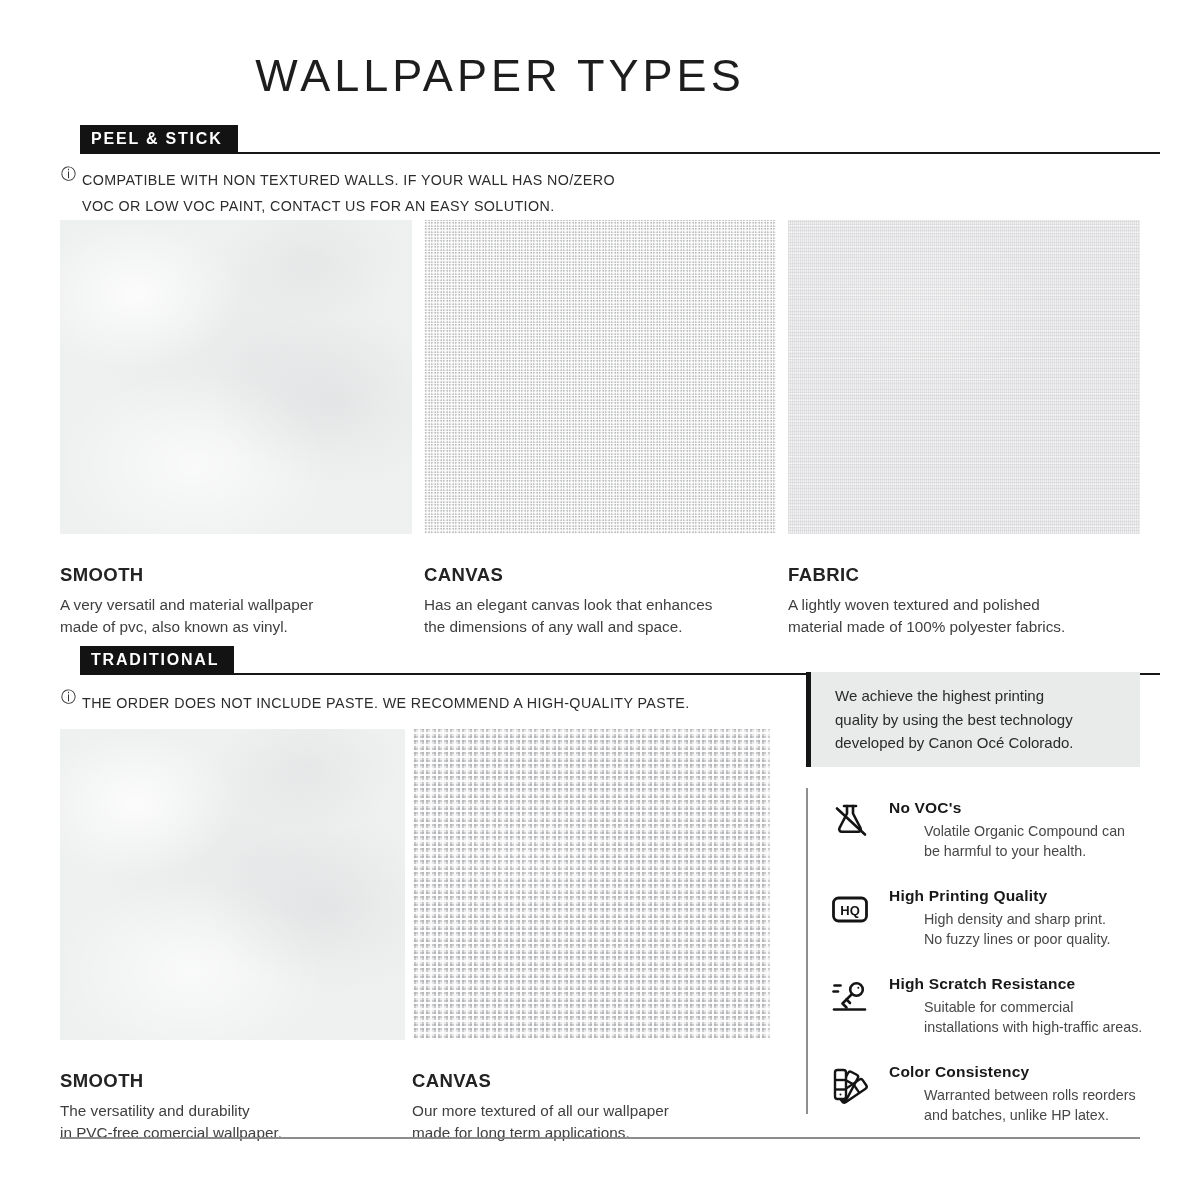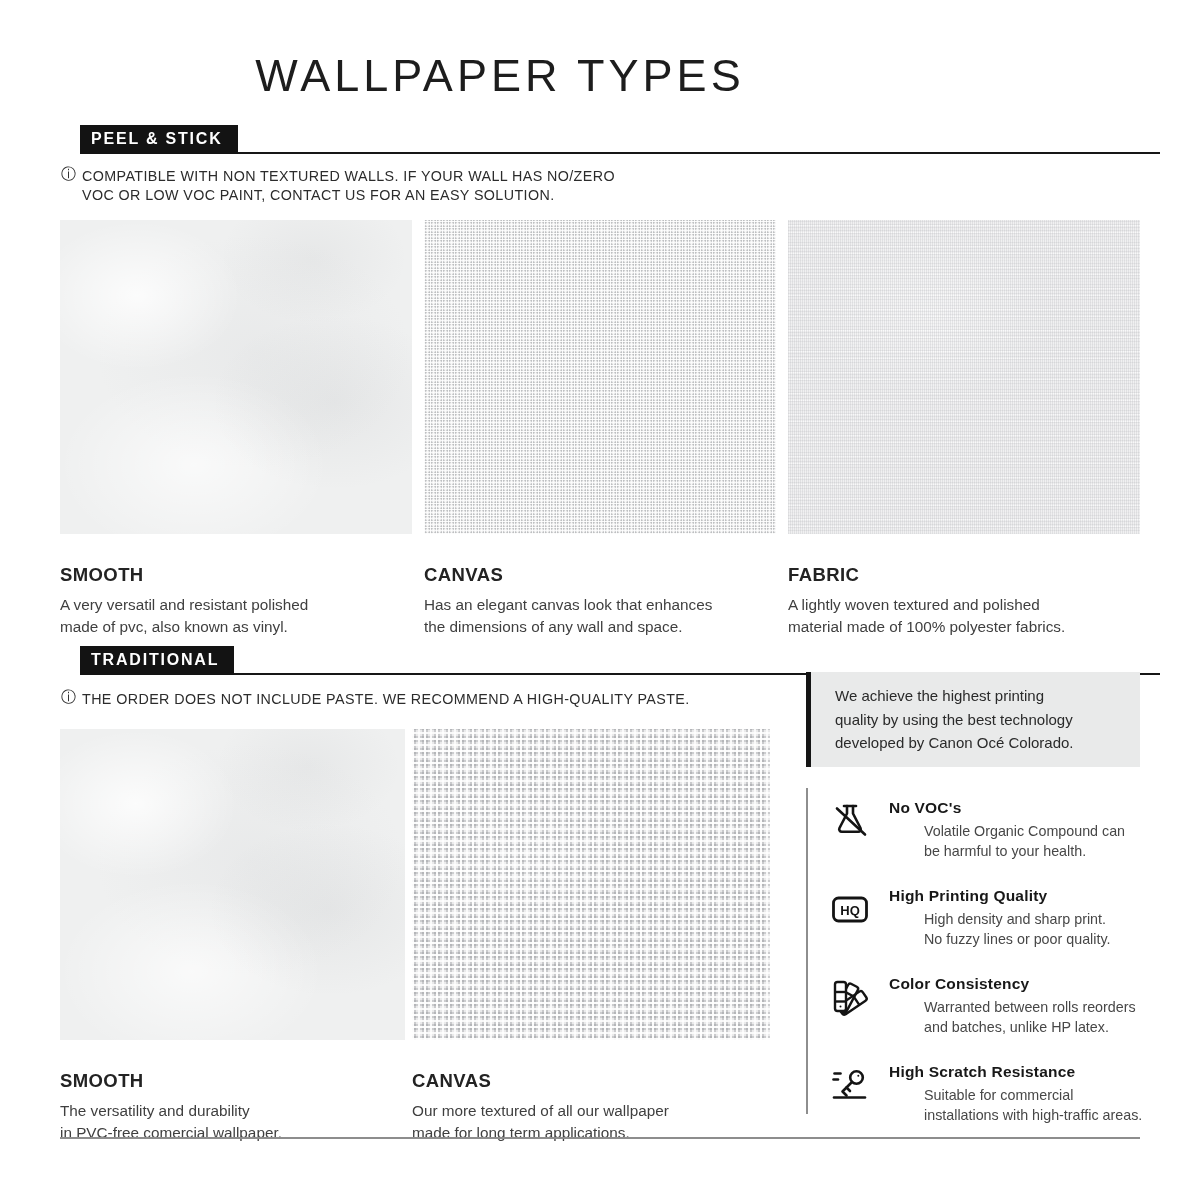--- a/index.html
+++ b/index.html
@@ -43,21 +43,21 @@
     color:#2c2c2c;
   }
   .note.ps { top:166px; }
   .note.tr { top:689px; }
   .info-icon {
     font-family:"DejaVu Sans", sans-serif;
     font-size:15px; line-height:17px; color:#2c2c2c;
   }
   .note-text {
     white-space:pre;
-    font-size:14.3px; line-height:19px; letter-spacing:0.4px;
+    font-size:14.3px; line-height:26px; letter-spacing:0.4px;
     padding-top:1px;
   }
 
   
   .swatch-row1 {
     position:absolute; left:60px; top:220px; width:1080px;
     display:flex; gap:12px;
   }
   .swatch-col { flex:1; }
   .row2-wrap { position:absolute; left:0; top:729px; width:1200px; height:400px; }
@@ -167,21 +167,21 @@
   <div class="note ps">
     <span class="info-icon">ⓘ</span>
     <span class="note-text">COMPATIBLE WITH NON TEXTURED WALLS. IF YOUR WALL HAS NO/ZERO
 VOC OR LOW VOC PAINT, CONTACT US FOR AN EASY SOLUTION.</span>
   </div>
 
   <div class="swatch-row1">
     <div class="swatch-col">
       <div class="swatch texture-smooth"></div>
       <div class="swatch-name">SMOOTH</div>
-      <div class="swatch-desc">A very versatil and resistant polished
+      <div class="swatch-desc">A very versatil and material wallpaper
 made of pvc, also known as vinyl.</div>
     </div>
     <div class="swatch-col">
       <div class="swatch texture-canvas"></div>
       <div class="swatch-name">CANVAS</div>
       <div class="swatch-desc">Has an elegant canvas look that enhances
 the dimensions of any wall and space.</div>
     </div>
     <div class="swatch-col">
       <div class="swatch texture-fabric"></div>
@@ -240,20 +240,39 @@
 
     <div class="feature">
       <svg class="feature-icon" viewBox="0 0 44 44">
         <rect x="5.5" y="11" width="33" height="23" rx="5" fill="none" stroke="#141414" stroke-width="2.8"></rect>
         <text x="22" y="27.5" text-anchor="middle" font-size="13" font-weight="bold" font-family="Liberation Sans, sans-serif" fill="#141414">HQ</text>
       </svg>
       <div class="feature-text">
         <p class="feature-title">High Printing Quality</p>
         <div class="feature-desc">High density and sharp print.
 No fuzzy lines or poor quality.</div>
+      </div>
+    </div>
+
+    <div class="feature">
+      <svg class="feature-icon" viewBox="0 0 44 44">
+        <g fill="none" stroke="#141414" stroke-width="2.6" stroke-linecap="round" stroke-linejoin="round">
+          <circle cx="28.5" cy="14.5" r="6.3"></circle>
+          <circle cx="30.3" cy="12.7" r="1" fill="#141414" stroke="none"></circle>
+          <path d="M24 19 14.5 28.5l4 4"></path>
+          <path d="M18.5 24.5l3.5 3.5"></path>
+          <path d="M6.5 10.5h6"></path>
+          <path d="M5.5 16.5h4.5"></path>
+          <path d="M6 34.5h31"></path>
+        </g>
+      </svg>
+      <div class="feature-text">
+        <p class="feature-title">High Scratch Resistance</p>
+        <div class="feature-desc">Suitable for commercial
+installations with high-traffic areas.</div>
       </div>
     </div>
 
     <div class="feature">
       <svg class="feature-icon" viewBox="0 0 44 44">
         <g fill="none" stroke="#141414" stroke-width="2.4" stroke-linejoin="round">
           <g transform="rotate(56 12.5 36)">
             <rect x="7" y="7" width="11" height="29" rx="2.5"></rect>
             <line x1="7" y1="17" x2="18" y2="17"></line>
           </g>
@@ -267,36 +286,17 @@
           <circle cx="12.5" cy="31.5" r="1" fill="#141414" stroke="none"></circle>
         </g>
       </svg>
       <div class="feature-text">
         <p class="feature-title">Color Consistency</p>
         <div class="feature-desc">Warranted between rolls reorders
 and batches, unlike HP latex.</div>
       </div>
     </div>
 
-    <div class="feature">
-      <svg class="feature-icon" viewBox="0 0 44 44">
-        <g fill="none" stroke="#141414" stroke-width="2.6" stroke-linecap="round" stroke-linejoin="round">
-          <circle cx="28.5" cy="14.5" r="6.3"></circle>
-          <circle cx="30.3" cy="12.7" r="1" fill="#141414" stroke="none"></circle>
-          <path d="M24 19 14.5 28.5l4 4"></path>
-          <path d="M18.5 24.5l3.5 3.5"></path>
-          <path d="M6.5 10.5h6"></path>
-          <path d="M5.5 16.5h4.5"></path>
-          <path d="M6 34.5h31"></path>
-        </g>
-      </svg>
-      <div class="feature-text">
-        <p class="feature-title">High Scratch Resistance</p>
-        <div class="feature-desc">Suitable for commercial
-installations with high-traffic areas.</div>
-      </div>
-    </div>
-
   </div>
 
   <div class="bottom-rule"></div>
 
 </div>
 
 </body></html>

